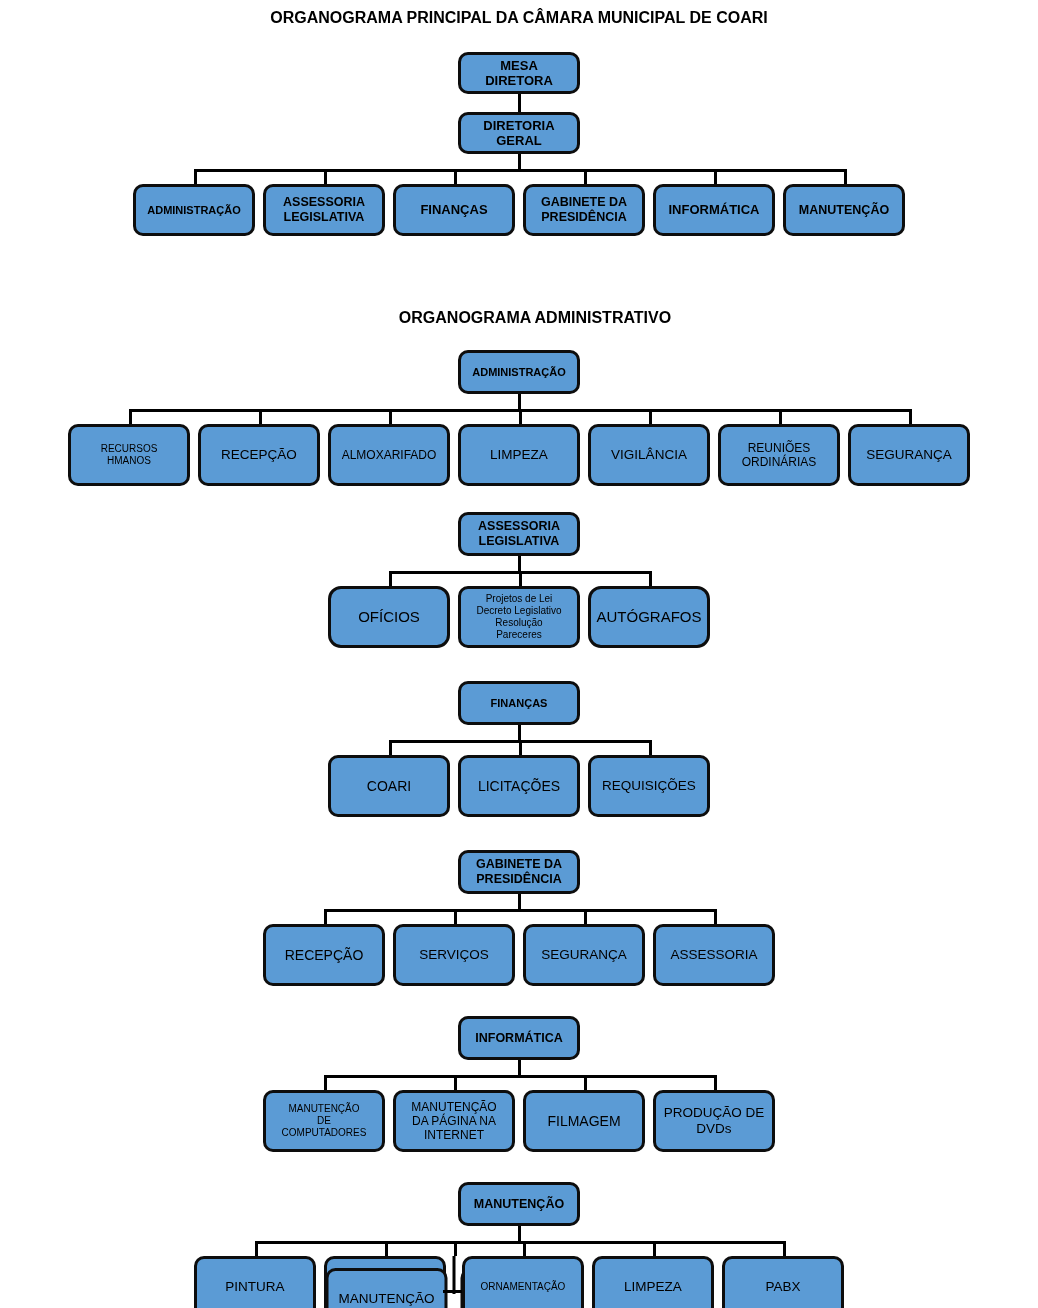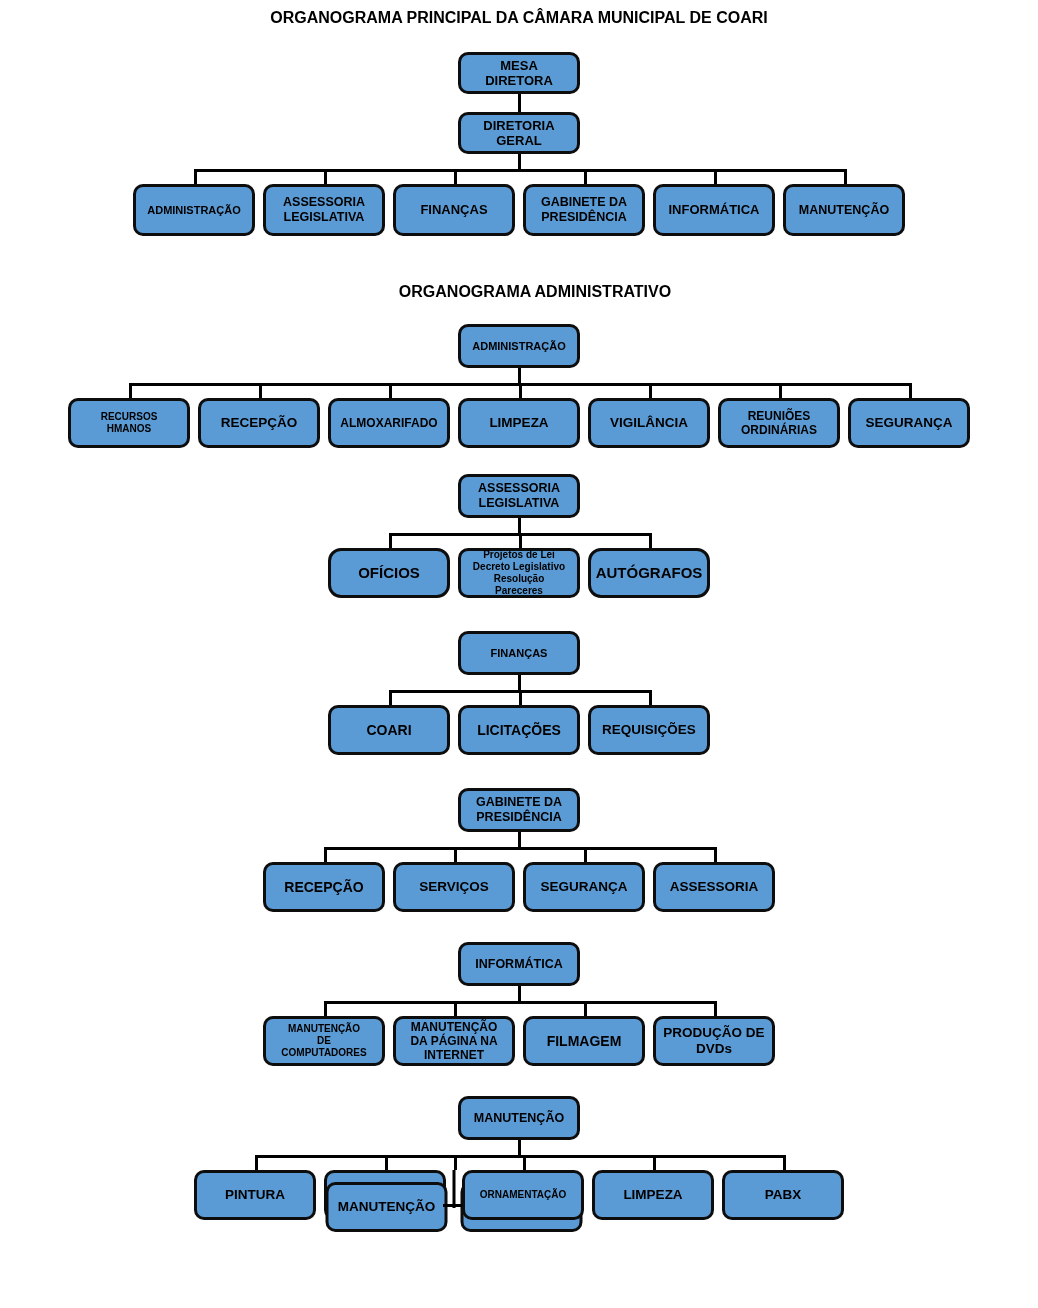--- a/index.html
+++ b/index.html
@@ -1,35 +1,34 @@
 <!DOCTYPE html>
 <html><head>
 <meta charset="utf-8">
 <style>
   html,body{margin:0;padding:0;background:#ffffff;}
   body{width:1038px;font-family:"Liberation Sans",sans-serif;color:#000;}
   .page{width:1038px;min-height:1308px;box-sizing:border-box;padding:8px 0 36px;overflow:hidden;}
 
   .title{font-weight:bold;text-align:center;font-size:16px;line-height:20px;margin:0 0 24px;}
-  .title.second{margin:46px 0 22px;padding-left:32px;}
+  .title.second{margin:72px 0 22px;padding-left:32px;}
 
   .tree{display:flex;flex-direction:column;align-items:center;}
   .mb4{margin-bottom:4px;} .mb26{margin-bottom:26px;} .mb30{margin-bottom:30px;}
   .mb33{margin-bottom:33px;} .mb70{margin-bottom:70px;}
 
   .node{
     background:#5b9bd5;
     border:3px solid #0d0d0d;
     border-radius:10px;
     box-sizing:border-box;
-    width:122px;height:50px;
+    width:122px;height:62px;
     display:flex;align-items:center;justify-content:center;
     text-align:center;white-space:pre-line;line-height:1.18;
     flex:0 0 auto;
-    font-weight:bold;
   }
   .h42{height:42px;} .h44{height:44px;} .h52{height:52px;}
 
   
   .b11{font-size:11px;font-weight:bold;}
   .b12{font-size:12.5px;font-weight:bold;}
   .b13{font-size:13px;font-weight:bold;}
   .r10{font-size:10px;}
   .r12{font-size:12px;}
   .r13{font-size:13.5px;}

